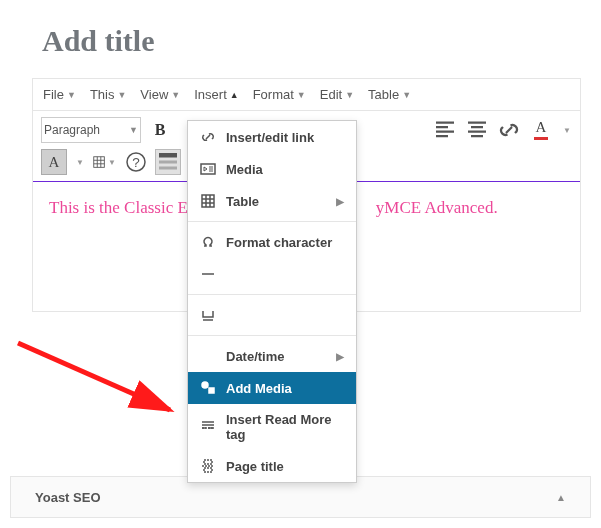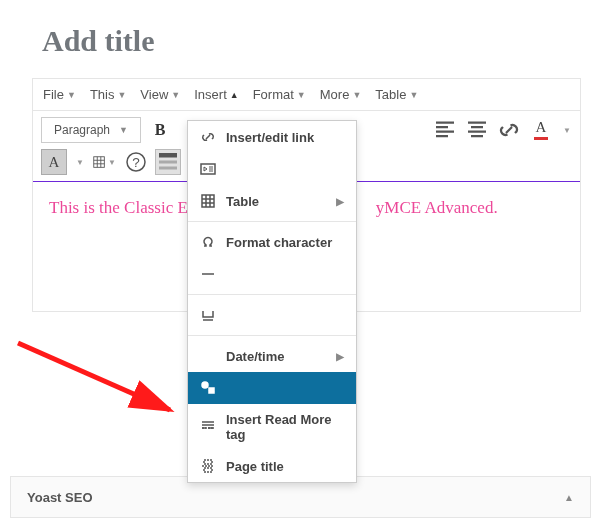--- a/index.html
+++ b/index.html
@@ -42,21 +42,21 @@
 
   .toolbar {
     display: flex;
     align-items: center;
     padding: 6px 8px;
     gap: 6px;
   }
   .toolbar.row2 { padding-top: 0; }
   .format-select {
     width: 100px; height: 26px; border: 1px solid #ccc; background: #fff;
-    padding: 0 12px; font-size: 12px; color: #555; display: inline-flex; align-items: center;
+    padding: 0 2px; font-size: 12px; color: #555; display: inline-flex; align-items: center;
     justify-content: space-between;
   }
   .format-select .caret { font-size: 9px; color: #888; }
   .icon-btn {
     width: 26px; height: 26px; border: 1px solid transparent; display:inline-flex;
     align-items:center; justify-content:center; font-size:14px; color:#555;
   }
   .icon-btn.bold { font-family: Georgia, serif; font-weight: 700; font-size:16px; color:#333; }
   .icon-btn.boxed {
     border: 1px solid #ddd; background:#f7f7f7;
@@ -122,21 +122,21 @@
   .dd-icon svg { width:16px; height:16px; stroke:#555; fill:none; stroke-width:1.5; }
 
   
   .footer-panel {
     position:absolute;
     left:10px; right:10px; bottom:10px;
     height:42px;
     border:1px solid #e5e5e5;
     background:#fafafa;
     display:flex; align-items:center;
-    padding:0 16px;
+    padding:0 24px;
     font-weight:600; color:#555;
     justify-content:space-between;
   }
   .footer-caret { font-size:10px; color:#888; }
 
   
   .arrow {
     position:absolute;
     left:10px; top:335px;
     width:180px; height:110px;
@@ -165,21 +165,21 @@
       </span>
     <span class="menu-item open">
         <span>Insert</span>
         <span class="caret">▲</span>
       </span>
     <span class="menu-item">
         <span>Format</span>
         <span class="caret">▼</span>
       </span>
     <span class="menu-item">
-        <span>More</span>
+        <span>Edit</span>
         <span class="caret">▼</span>
       </span>
     <span class="menu-item">
         <span>Table</span>
         <span class="caret">▼</span>
       </span>
   </div>
 
   <div class="toolbar">
     <div class="format-select">
@@ -252,20 +252,21 @@
       </span>
     <span class="label">Insert/edit link</span>
   </div>
   <div class="dd-item">
     <span class="dd-icon">
         <svg viewBox="0 0 16 16">
           <rect x="1" y="3" width="14" height="10"></rect>
           <path d="M4 6l3 2-3 2zM9 6h4M9 8h4M9 10h4" stroke-width="1"></path>
         </svg>
       </span>
+    <span class="label">Media</span>
   </div>
   <div class="dd-item">
     <span class="dd-icon">
         <svg viewBox="0 0 16 16">
           <rect x="2" y="2" width="12" height="12"></rect>
           <path d="M2 6h12M2 10h12M6 2v12M10 2v12"></path>
         </svg>
       </span>
     <span class="label">Table</span>
     <span class="sub">▶</span>
@@ -301,20 +302,21 @@
     <span class="sub">▶</span>
   </div>
   <div class="dd-item highlight">
     <span class="dd-icon">
         <svg viewBox="0 0 16 16">
           <circle cx="5" cy="5" r="3"></circle>
           <path d="M5 3v4M3 5h4M9 8h5v5H9z"></path>
           <path d="M9 11l2-1 3 2"></path>
         </svg>
       </span>
+    <span class="label">Add Media</span>
   </div>
   <div class="dd-item">
     <span class="dd-icon">
         <svg viewBox="0 0 16 16">
           <path d="M2 3h12M2 6h12M2 9h4m2 0h6" stroke-dasharray="0"></path>
           <path d="M2 9h12" stroke-dasharray="2 1"></path>
         </svg>
       </span>
     <span class="label">Insert Read More tag</span>
   </div>

